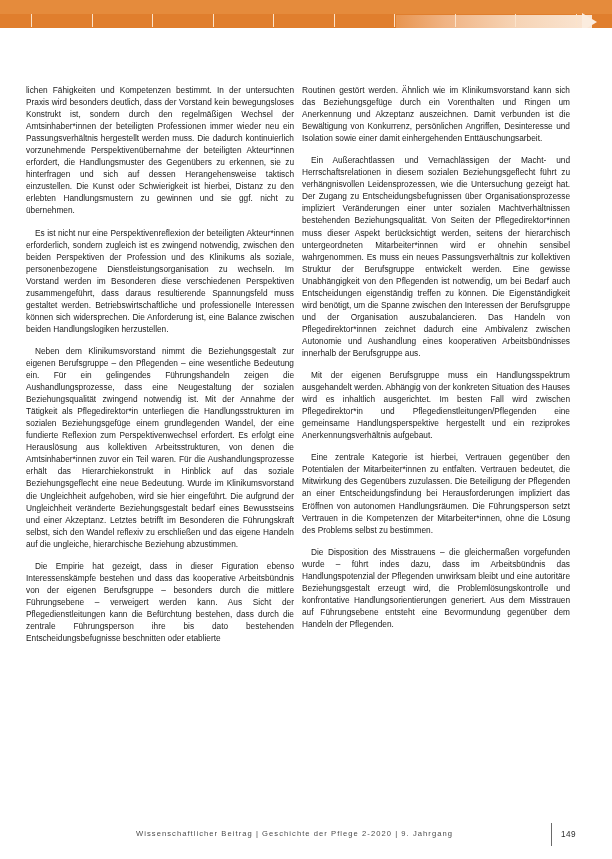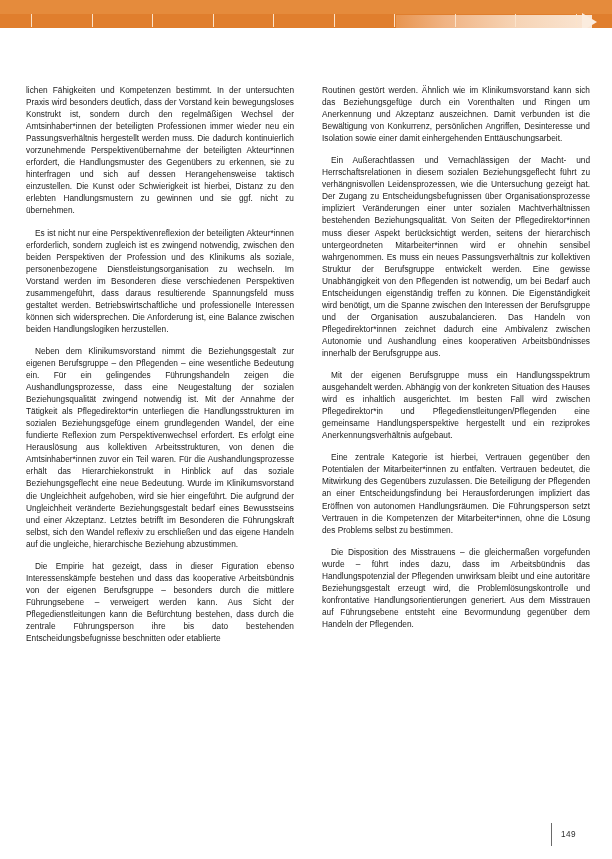--- a/index.html
+++ b/index.html
@@ -83,21 +83,21 @@
   }
 
   
   .content {
     position: absolute;
     left: 0;
     top: 46px;
     width: 524px;
     height: 760px;
     display: flex;
-    gap: 28px;
+    gap: 8px;
     padding: 38px 26px 0 26px;
     box-sizing: border-box;
   }
   .column {
     width: 268px;
     flex: 0 0 268px;
   }
   p {
     margin: 0 0 10px 0;
     font-size: 8.3px;
@@ -197,15 +197,16 @@
       <p>Routinen gestört werden. Ähnlich wie im Klinikumsvorstand kann sich das Beziehungsgefüge durch ein Vorenthalten und Ringen um Anerkennung und Akzeptanz auszeichnen. Damit verbunden ist die Bewältigung von Konkurrenz, persönlichen Angriffen, Desinteresse und Isolation sowie einer damit einhergehenden Enttäuschungsarbeit.</p>
       <p class="indent">Ein Außerachtlassen und Vernachlässigen der Macht- und Herrschaftsrelationen in diesem sozialen Beziehungsgeflecht führt zu verhängnisvollen Leidensprozessen, wie die Untersuchung gezeigt hat. Der Zugang zu Entscheidungsbefugnissen über Organisationsprozesse impliziert Veränderungen einer unter sozialen Machtverhältnissen bestehenden Beziehungsqualität. Von Seiten der Pflegedirektor*innen muss dieser Aspekt berücksichtigt werden, seitens der hierarchisch untergeordneten Mitarbeiter*innen wird er ohnehin sensibel wahrgenommen. Es muss ein neues Passungsverhältnis zur kollektiven Struktur der Berufsgruppe entwickelt werden. Eine gewisse Unabhängigkeit von den Pflegenden ist notwendig, um bei Bedarf auch Entscheidungen eigenständig treffen zu können. Die Eigenständigkeit wird benötigt, um die Spanne zwischen den Interessen der Berufsgruppe und der Organisation auszubalancieren. Das Handeln von Pflegedirektor*innen zeichnet dadurch eine Ambivalenz zwischen Autonomie und Aushandlung eines kooperativen Arbeitsbündnisses innerhalb der Berufsgruppe aus.</p>
       <p class="indent">Mit der eigenen Berufsgruppe muss ein Handlungsspektrum ausgehandelt werden. Abhängig von der konkreten Situation des Hauses wird es inhaltlich ausgerichtet. Im besten Fall wird zwischen Pflegedirektor*in und Pflegedienstleitungen/Pflegenden eine gemeinsame Handlungsperspektive hergestellt und ein reziprokes Anerkennungsverhältnis aufgebaut.</p>
       <p class="indent">Eine zentrale Kategorie ist hierbei, Vertrauen gegenüber den Potentialen der Mitarbeiter*innen zu entfalten. Vertrauen bedeutet, die Mitwirkung des Gegenübers zuzulassen. Die Beteiligung der Pflegenden an einer Entscheidungsfindung bei Herausforderungen impliziert das Eröffnen von autonomen Handlungsräumen. Die Führungsperson setzt Vertrauen in die Kompetenzen der Mitarbeiter*innen, ohne die Lösung des Problems selbst zu bestimmen.</p>
       <p class="indent">Die Disposition des Misstrauens – die gleichermaßen vorgefunden wurde – führt indes dazu, dass im Arbeitsbündnis das Handlungspotenzial der Pflegenden unwirksam bleibt und eine autoritäre Beziehungsgestalt erzeugt wird, die Problemlösungskontrolle und konfrontative Handlungsorientierungen generiert. Aus dem Misstrauen auf Führungsebene entsteht eine Bevormundung gegenüber dem Handeln der Pflegenden.</p>
     </div>
 </div>
 
 <div class="footer">
   <div class="footer-rule"></div>
+  <div class="footer-text">Wissenschaftlicher Beitrag | Geschichte der Pflege 2-2020 | 9. Jahrgang</div>
   <div class="footer-divider"></div>
   <div class="page-number">149</div>
 </div>
 
 </body></html>

